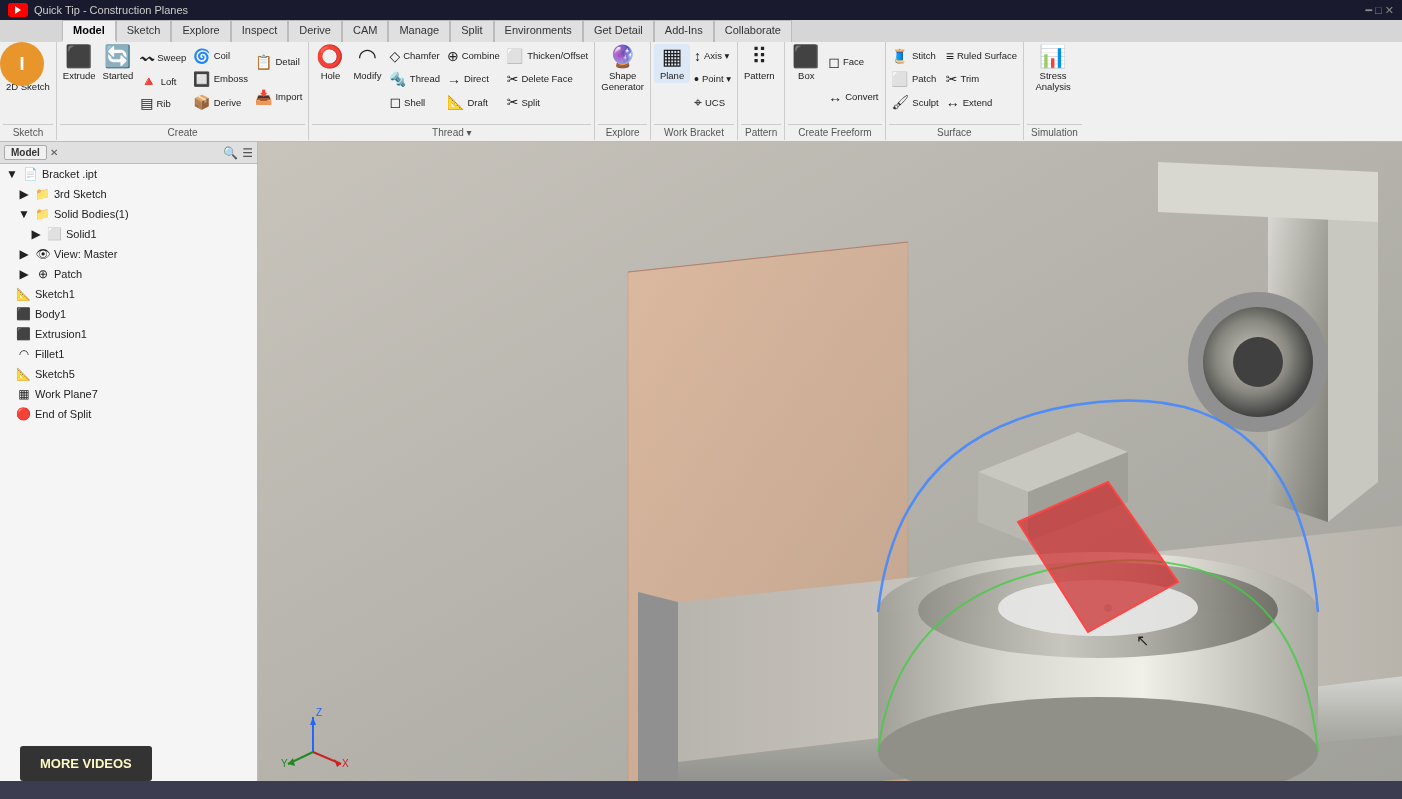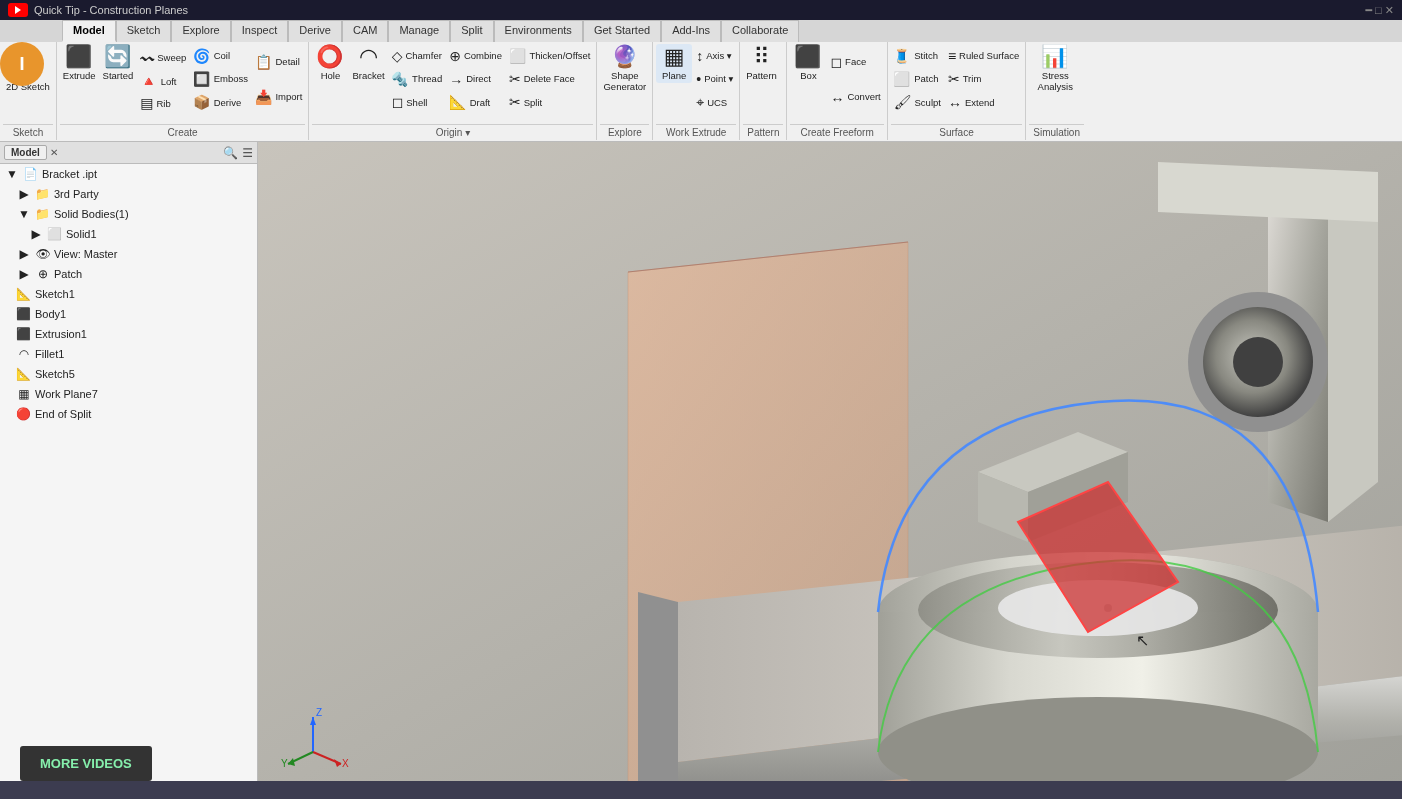--- a/index.html
+++ b/index.html
@@ -122,21 +122,21 @@
       background: #f0f0f0;
       font-weight: bold;
     }
 
     
     #more-videos-btn {
       position: absolute;
       bottom: 18px;
       left: 20px;
       background: #333;
-      color: #86efac;
+      color: #fef9c3;
       font-size: 13px;
       font-weight: bold;
       padding: 10px 20px;
       border-radius: 3px;
       cursor: pointer;
       z-index: 200;
       border: none;
     }
     #yt-logo {
       width: 20px;
@@ -274,21 +274,21 @@
 
 <div class="ribbon-tab active">Model</div>
     <div class="ribbon-tab">Sketch</div>
     <div class="ribbon-tab">Explore</div>
     <div class="ribbon-tab">Inspect</div>
     <div class="ribbon-tab">Derive</div>
     <div class="ribbon-tab">CAM</div>
     <div class="ribbon-tab">Manage</div>
     <div class="ribbon-tab">Split</div>
     <div class="ribbon-tab">Environments</div>
-    <div class="ribbon-tab">Get Started</div>
+    <div class="ribbon-tab">Get Detail</div>
     <div class="ribbon-tab">Add-Ins</div>
     <div class="ribbon-tab">Collaborate</div>
   </div>
 
 <div id="ribbon">
 
   <div class="ribbon-group">
     <div class="ribbon-group-top">
       <div class="rbtn">
         <span class="ico">📐</span>
@@ -343,21 +343,21 @@
   </div>
 
   <div class="ribbon-group">
     <div class="ribbon-group-top">
       <div class="rbtn">
         <span class="ico">⭕</span>
         <span class="rbtn-label">Hole</span>
       </div>
       <div class="rbtn">
         <span class="ico">◠</span>
-        <span class="rbtn-label">Bracket</span>
+        <span class="rbtn-label">Modify</span>
       </div>
       <div class="stacked-btns">
         <div class="small-rbtn">
           <span class="ico-s">◇</span> Chamfer
         </div>
         <div class="small-rbtn">
           <span class="ico-s">🔩</span> Thread
         </div>
         <div class="small-rbtn">
           <span class="ico-s">◻</span> Shell
@@ -379,21 +379,21 @@
           <span class="ico-s">⬜</span> Thicken/Offset
         </div>
         <div class="small-rbtn">
           <span class="ico-s">✂</span> Delete Face
         </div>
         <div class="small-rbtn">
           <span class="ico-s">✂</span> Split
         </div>
       </div>
     </div>
-    <div class="ribbon-group-label">Origin ▾</div>
+    <div class="ribbon-group-label">Thread ▾</div>
   </div>
 
   <div class="ribbon-group">
     <div class="ribbon-group-top">
       <div class="rbtn">
         <span class="ico">🔮</span>
         <span class="rbtn-label">Shape<br>Generator</span>
       </div>
     </div>
     <div class="ribbon-group-label">Explore</div>
@@ -410,21 +410,21 @@
           <span class="ico-s">↕</span> Axis ▾
         </div>
         <div class="small-rbtn">
           <span class="ico-s">•</span> Point ▾
         </div>
         <div class="small-rbtn">
           <span class="ico-s">⌖</span> UCS
         </div>
       </div>
     </div>
-    <div class="ribbon-group-label">Work Extrude</div>
+    <div class="ribbon-group-label">Work Bracket</div>
   </div>
 
   <div class="ribbon-group">
     <div class="ribbon-group-top">
       <div class="rbtn">
         <span class="ico">⠿</span>
         <span class="rbtn-label">Pattern</span>
       </div>
     </div>
     <div class="ribbon-group-label">Pattern</div>
@@ -498,21 +498,21 @@
 
 <div id="model-browser" style="top:164px;">
   <div class="tree-item">
     <span class="tree-icon">▼</span>
     <span class="tree-icon">📄</span>
     <span>Bracket .ipt</span>
   </div>
   <div class="tree-item tree-indent-1">
     <span class="tree-icon">▶</span>
     <span class="tree-icon">📁</span>
-    <span>3rd Party</span>
+    <span>3rd Sketch</span>
   </div>
   <div class="tree-item tree-indent-1">
     <span class="tree-icon">▼</span>
     <span class="tree-icon">📁</span>
     <span>Solid Bodies(1)</span>
   </div>
   <div class="tree-item tree-indent-2">
     <span class="tree-icon">▶</span>
     <span class="tree-icon">⬜</span>
     <span>Solid1</span>

